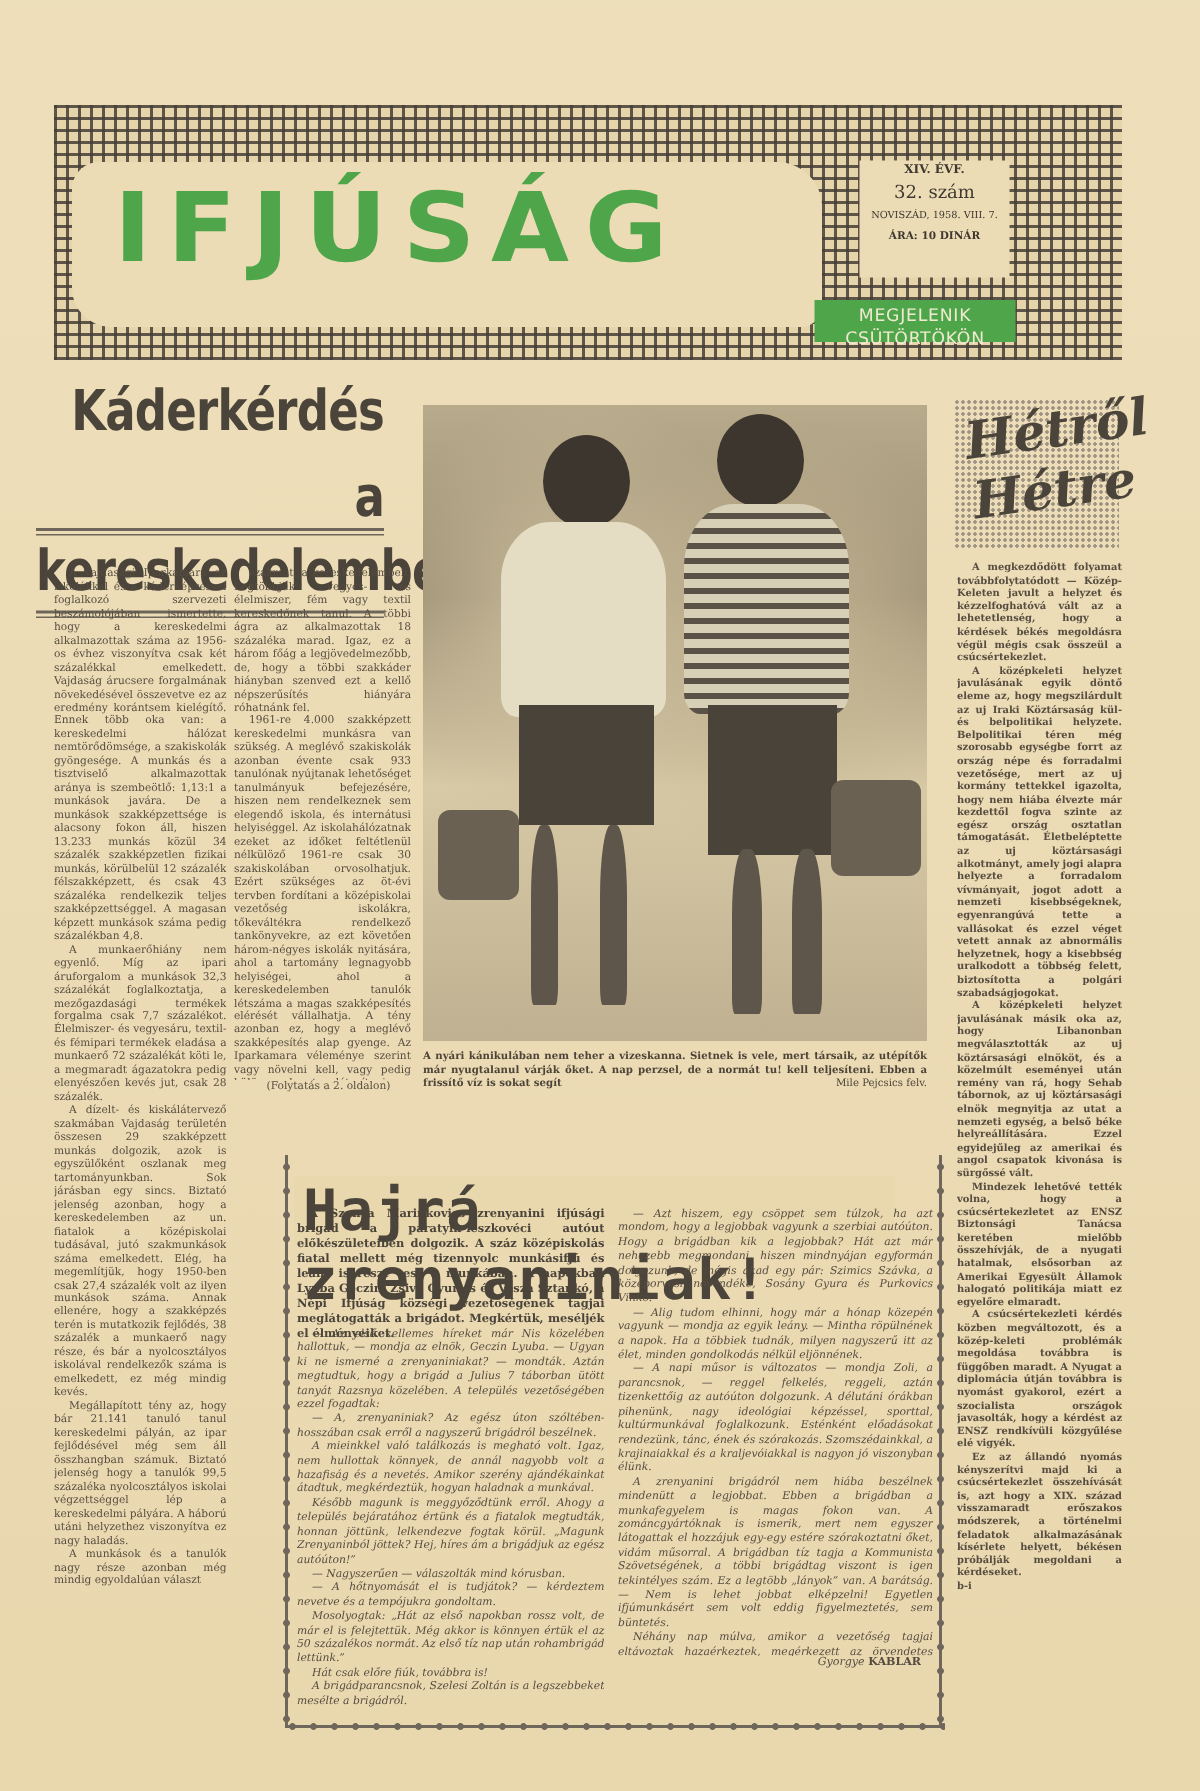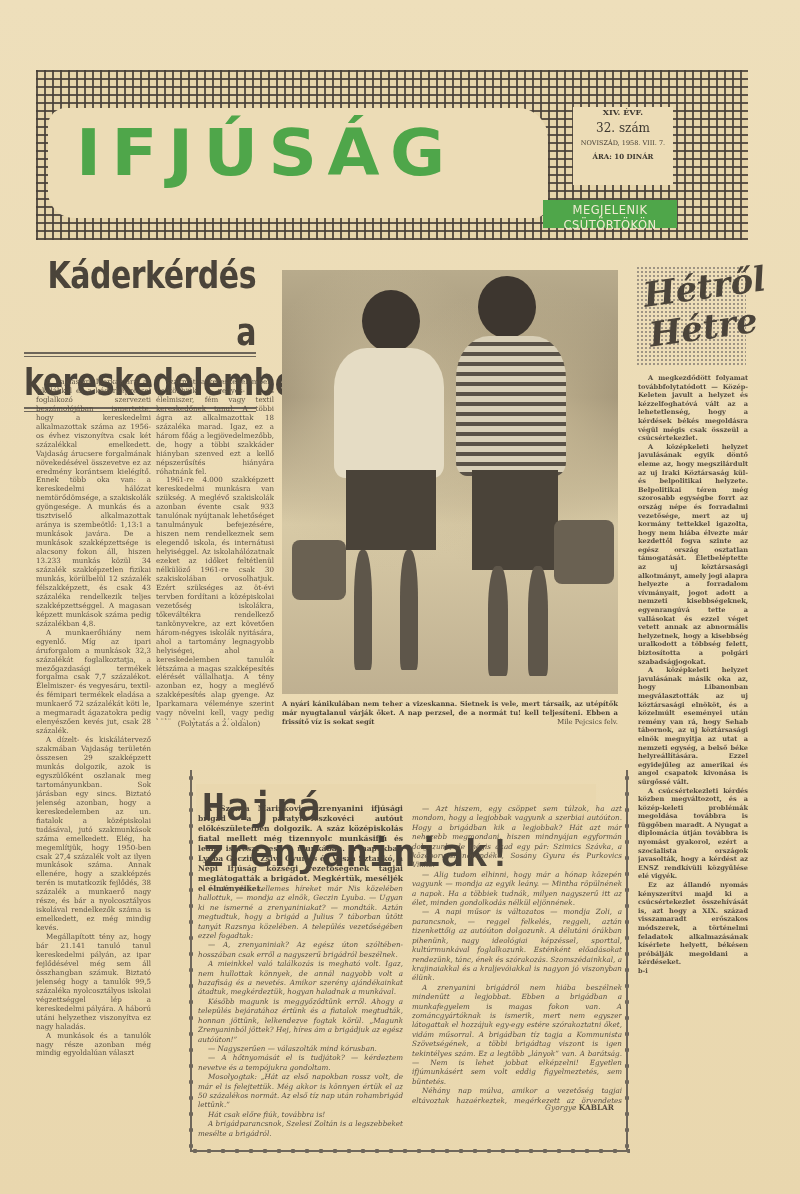--- a/index.html
+++ b/index.html
@@ -191,20 +191,21 @@
 
   <div class="hh-box"></div>
   <div class="hh-text">
     <div>Hétről</div>
     <div>Hétre</div>
   </div>
   <div class="col bold" style="left:638px; top:374px; width:110px; height:780px; font-size:6.6px; line-height:8.6px;">
     <p>A megkezdődött folyamat továbbfolytatódott — Közép-Keleten javult a helyzet és kézzelfoghatóvá vált az a lehetetlenség, hogy a kérdések békés megoldásra végül mégis csak összeül a csúcsértekezlet.</p>
     <p>A középkeleti helyzet javulásának egyik döntő eleme az, hogy megszilárdult az uj Iraki Köztársaság kül- és belpolitikai helyzete. Belpolitikai téren még szorosabb egységbe forrt az ország népe és forradalmi vezetősége, mert az uj kormány tettekkel igazolta, hogy nem hiába élvezte már kezdettől fogva szinte az egész ország osztatlan támogatását. Életbeléptette az uj köztársasági alkotmányt, amely jogi alapra helyezte a forradalom vívmányait, jogot adott a nemzeti kisebbségeknek, egyenrangúvá tette a vallásokat és ezzel véget vetett annak az abnormális helyzetnek, hogy a kisebbség uralkodott a többség felett, biztosította a polgári szabadságjogokat.</p>
     <p>A középkeleti helyzet javulásának másik oka az, hogy Libanonban megválasztották az uj köztársasági elnököt, és a közelmúlt eseményei után remény van rá, hogy Sehab tábornok, az uj köztársasági elnök megnyitja az utat a nemzeti egység, a belső béke helyreállítására. Ezzel egyidejűleg az amerikai és angol csapatok kivonása is sürgőssé vált.</p>
+    <p>Mindezek lehetővé tették volna, hogy a csúcsértekezletet az ENSZ Biztonsági Tanácsa keretében mielőbb összehívják, de a nyugati hatalmak, elsősorban az Amerikai Egyesült Államok halogató politikája miatt ez egyelőre elmaradt.</p>
     <p>A csúcsértekezleti kérdés közben megváltozott, és a közép-keleti problémák megoldása továbbra is függőben maradt. A Nyugat a diplomácia útján továbbra is nyomást gyakorol, ezért a szocialista országok javasolták, hogy a kérdést az ENSZ rendkívüli közgyűlése elé vigyék.</p>
     <p>Ez az állandó nyomás kényszerítvi majd ki a csúcsértekezlet összehívását is, azt hogy a XIX. század visszamaradt erőszakos módszerek, a történelmi feladatok alkalmazásának kísérlete helyett, békésen próbálják megoldani a kérdéseket.</p>
     <div style="text-align:left; padding-right:6px;">b-i</div>
   </div>
 
   <div class="frame" style="top:770px; height:382px;">
     <div class="frame-dots-l"></div>
     <div class="frame-dots-r"></div>
   </div>
   <div class="head2">Hajrá zrenyaniniak!</div>

